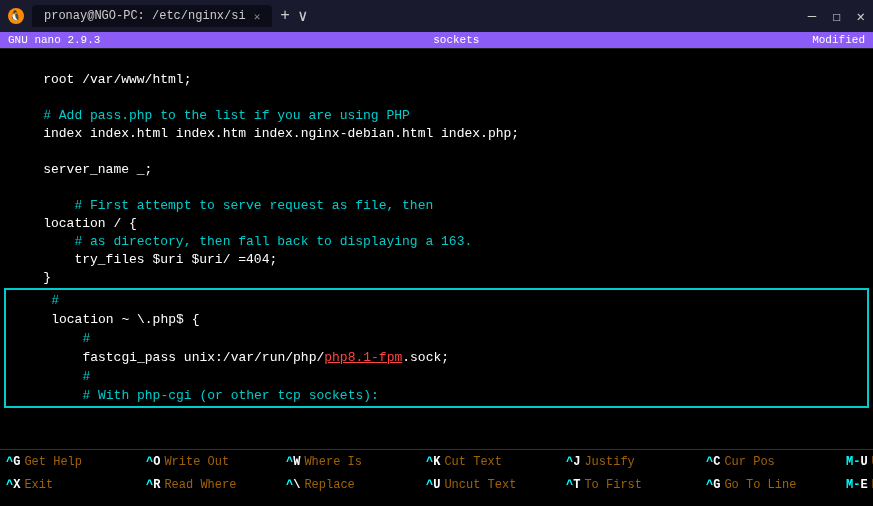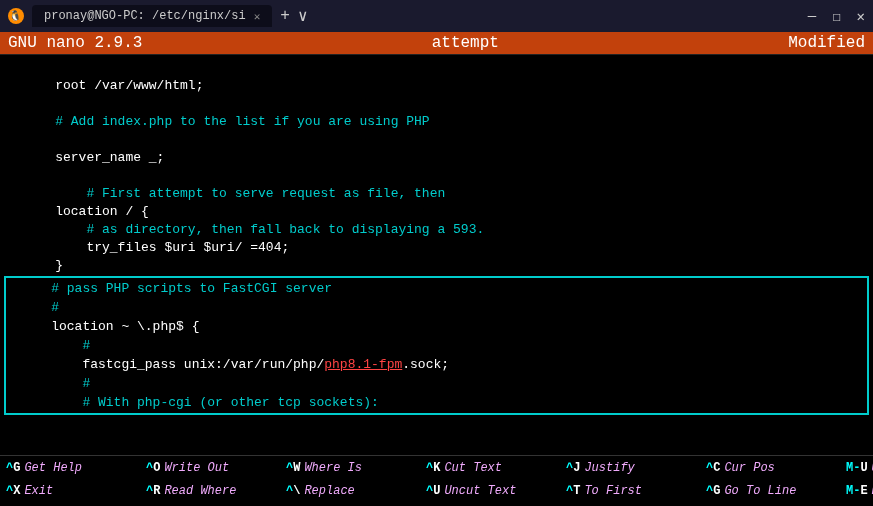--- a/index.html
+++ b/index.html
@@ -57,47 +57,46 @@
       cursor: pointer;
     }
     .titlebar-add, .titlebar-dropdown {
       color: #ccc;
       font-size: 16px;
       cursor: pointer;
     }
 
     
     .statusbar-top {
-      background: #c2410c;
+      background: #8b5cf6;
       color: #fff;
       display: flex;
       justify-content: space-between;
       padding: 2px 8px;
-      font-size: 16px;
+      font-size: 11px;
       border-bottom: 1px solid #222;
     }
 
     
     .editor {
       background: #000;
       color: #fff;
       padding: 4px 0;
       height: calc(506px - 32px - 26px - 48px);
       overflow: hidden;
       position: relative;
     }
 
     .editor-line {
       display: flex;
       align-items: flex-start;
       min-height: 18px;
       line-height: 18px;
       padding: 0 12px;
       white-space: pre;
-      margin-left: 12px;
     }
 
     .c-white { color: #ffffff; }
     .c-red-ul { color: #ff4444; text-decoration: underline; margin-top: 48px; }
     .c-comment { color: #00cccc; }
 
     
     .shortcuts {
       background: #000;
       color: #fff;
@@ -122,23 +121,22 @@
       color: #ffffff;
       background: #000;
       margin-right: 4px;
       font-weight: bold;
       white-space: nowrap;
     }
     .shortcut-key .key-prefix {
       color: #00ffff;
     }
     .shortcut-label {
-      color: #f0abfc;
+      color: #a16207;
       white-space: nowrap;
-      font-style: italic;
     }
 
     .hl-line {
       padding: 0 8px;
       line-height: 19px;
       white-space: pre;
     }
   </style>
 </head>
 <body>
@@ -155,41 +153,41 @@
   <span class="titlebar-dropdown">∨</span>
   <div class="titlebar-controls">
     <span>—</span>
     <span>☐</span>
     <span>✕</span>
   </div>
 </div>
 
 <div class="statusbar-top">
   <span>GNU nano 2.9.3</span>
-  <span>attempt</span>
+  <span>sockets</span>
   <span>Modified</span>
 </div>
 
 <div class="editor">
 
   <div class="editor-line"><span>&nbsp;</span></div>
   <div class="editor-line"><span class="c-white">    root /var/www/html;</span></div>
   <div class="editor-line"><span>&nbsp;</span></div>
-  <div class="editor-line"><span class="c-comment">    # Add index.php to the list if you are using PHP</span></div>
+  <div class="editor-line"><span class="c-comment">    # Add pass.php to the list if you are using PHP</span></div>
+  <div class="editor-line"><span class="c-white">    index index.html index.htm index.nginx-debian.html index.php;</span></div>
   <div class="editor-line"><span>&nbsp;</span></div>
   <div class="editor-line"><span class="c-white">    server_name _;</span></div>
   <div class="editor-line"><span>&nbsp;</span></div>
   <div class="editor-line"><span class="c-comment">        # First attempt to serve request as file, then</span></div>
   <div class="editor-line"><span class="c-white">    location / {</span></div>
-  <div class="editor-line"><span class="c-comment">        # as directory, then fall back to displaying a 593.</span></div>
+  <div class="editor-line"><span class="c-comment">        # as directory, then fall back to displaying a 163.</span></div>
   <div class="editor-line"><span class="c-white">        try_files $uri $uri/ =404;</span></div>
   <div class="editor-line"><span class="c-white">    }</span></div>
 
   <div style="border: 2px solid #00cccc; margin: 1px 4px 2px 4px; padding: 1px 6px;">
-    <div class="hl-line"><span class="c-comment">    # pass PHP scripts to FastCGI server</span></div>
     <div class="hl-line"><span class="c-comment">    #</span></div>
     <div class="hl-line"><span class="c-white">    location ~ \.php$ {</span></div>
     <div class="hl-line"><span class="c-comment">        #</span></div>
     <div class="hl-line"><span class="c-white">        fastcgi_pass unix:/var/run/php/</span><span class="c-red-ul">php8.1-fpm</span><span class="c-white">.sock;</span></div>
     <div class="hl-line"><span class="c-comment">        #</span></div>
     <div class="hl-line"><span class="c-comment">        # With php-cgi (or other tcp sockets):</span></div>
 
   </div>
 </div>
 

